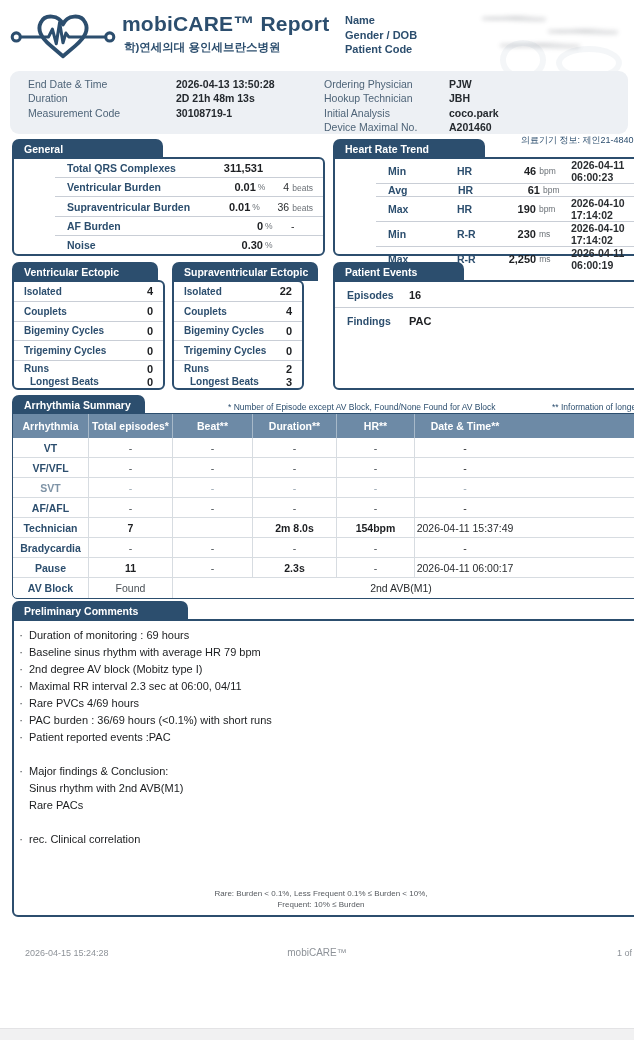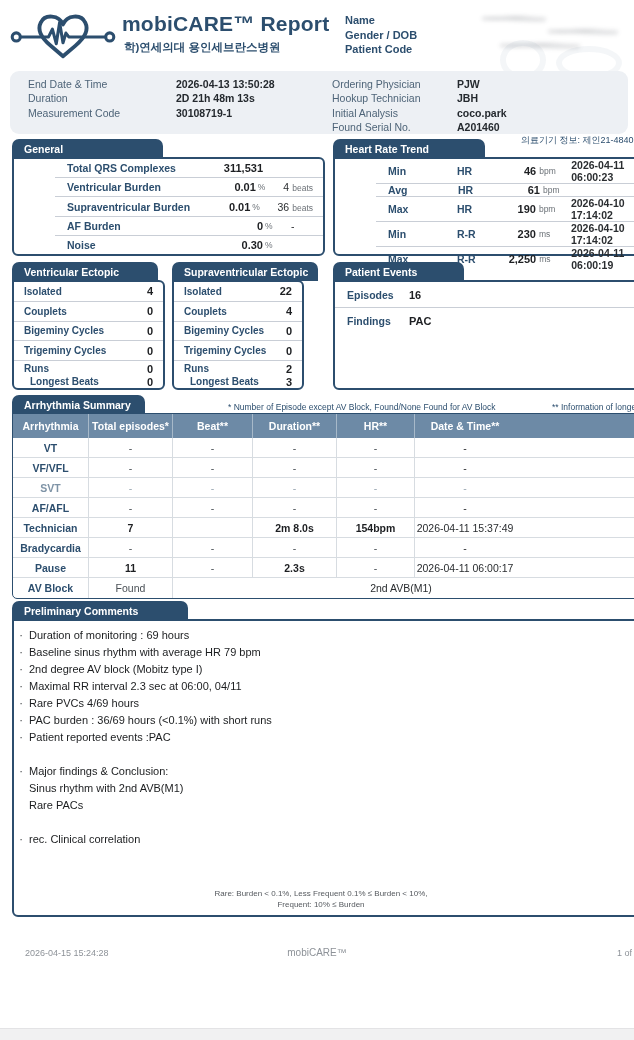--- a/index.html
+++ b/index.html
@@ -19,21 +19,21 @@
     background:
       radial-gradient(ellipse at 20% 50%, rgba(70,75,85,.5), transparent 45%),
       radial-gradient(ellipse at 55% 40%, rgba(70,75,85,.35), transparent 40%),
       radial-gradient(ellipse at 85% 60%, rgba(70,75,85,.4), transparent 45%); }
   .wm { position:absolute; border:6px solid rgba(44,78,110,.05); border-radius:50%; }
 
   
   .info-panel { position:absolute; left:10px; top:71px; width:618px; height:63px; background:#edf0f4; border-radius:9px; }
   .info-col { position:absolute; top:7px; }
   #info-left  { left:18px; }
-  #info-right { left:322px; }
+  #info-right { left:314px; }
   .info-row { display:flex; font-size:10.5px; line-height:12.3px; margin-bottom:2px; }
   #info-left  .info-label { width:148px; }
   #info-right .info-label { width:125px; }
   .info-label { color:#4e6478; }
   .info-value { color:#24292e; font-weight:bold; }
   .device-note { position:absolute; left:521px; top:134px; width:260px; font-size:9px; color:var(--navy); white-space:nowrap; }
 
   
   .tab { display:inline-block; background:var(--navy); color:#fff; font-size:10.5px; font-weight:bold;
          padding:4px 14px 3px 12px; border-radius:7px 7px 0 0; min-width:110px; position:relative; z-index:2; }
@@ -160,21 +160,21 @@
       </div>
       <div class="info-row">
         <span class="info-label">Hookup Technician</span>
         <span class="info-value">JBH</span>
       </div>
       <div class="info-row">
         <span class="info-label">Initial Analysis</span>
         <span class="info-value">coco.park</span>
       </div>
       <div class="info-row">
-        <span class="info-label">Found Serial No.</span>
+        <span class="info-label">Device Maximal No.</span>
         <span class="info-value">A201460</span>
       </div>
     </div>
 </div>
 <div class="device-note">의료기기 정보: 제인21-4840</div>
 
 <div class="sec-general">
   <div class="tab">General</div>
   <div class="panel" id="general-rows">
       <div class="kv-row">

